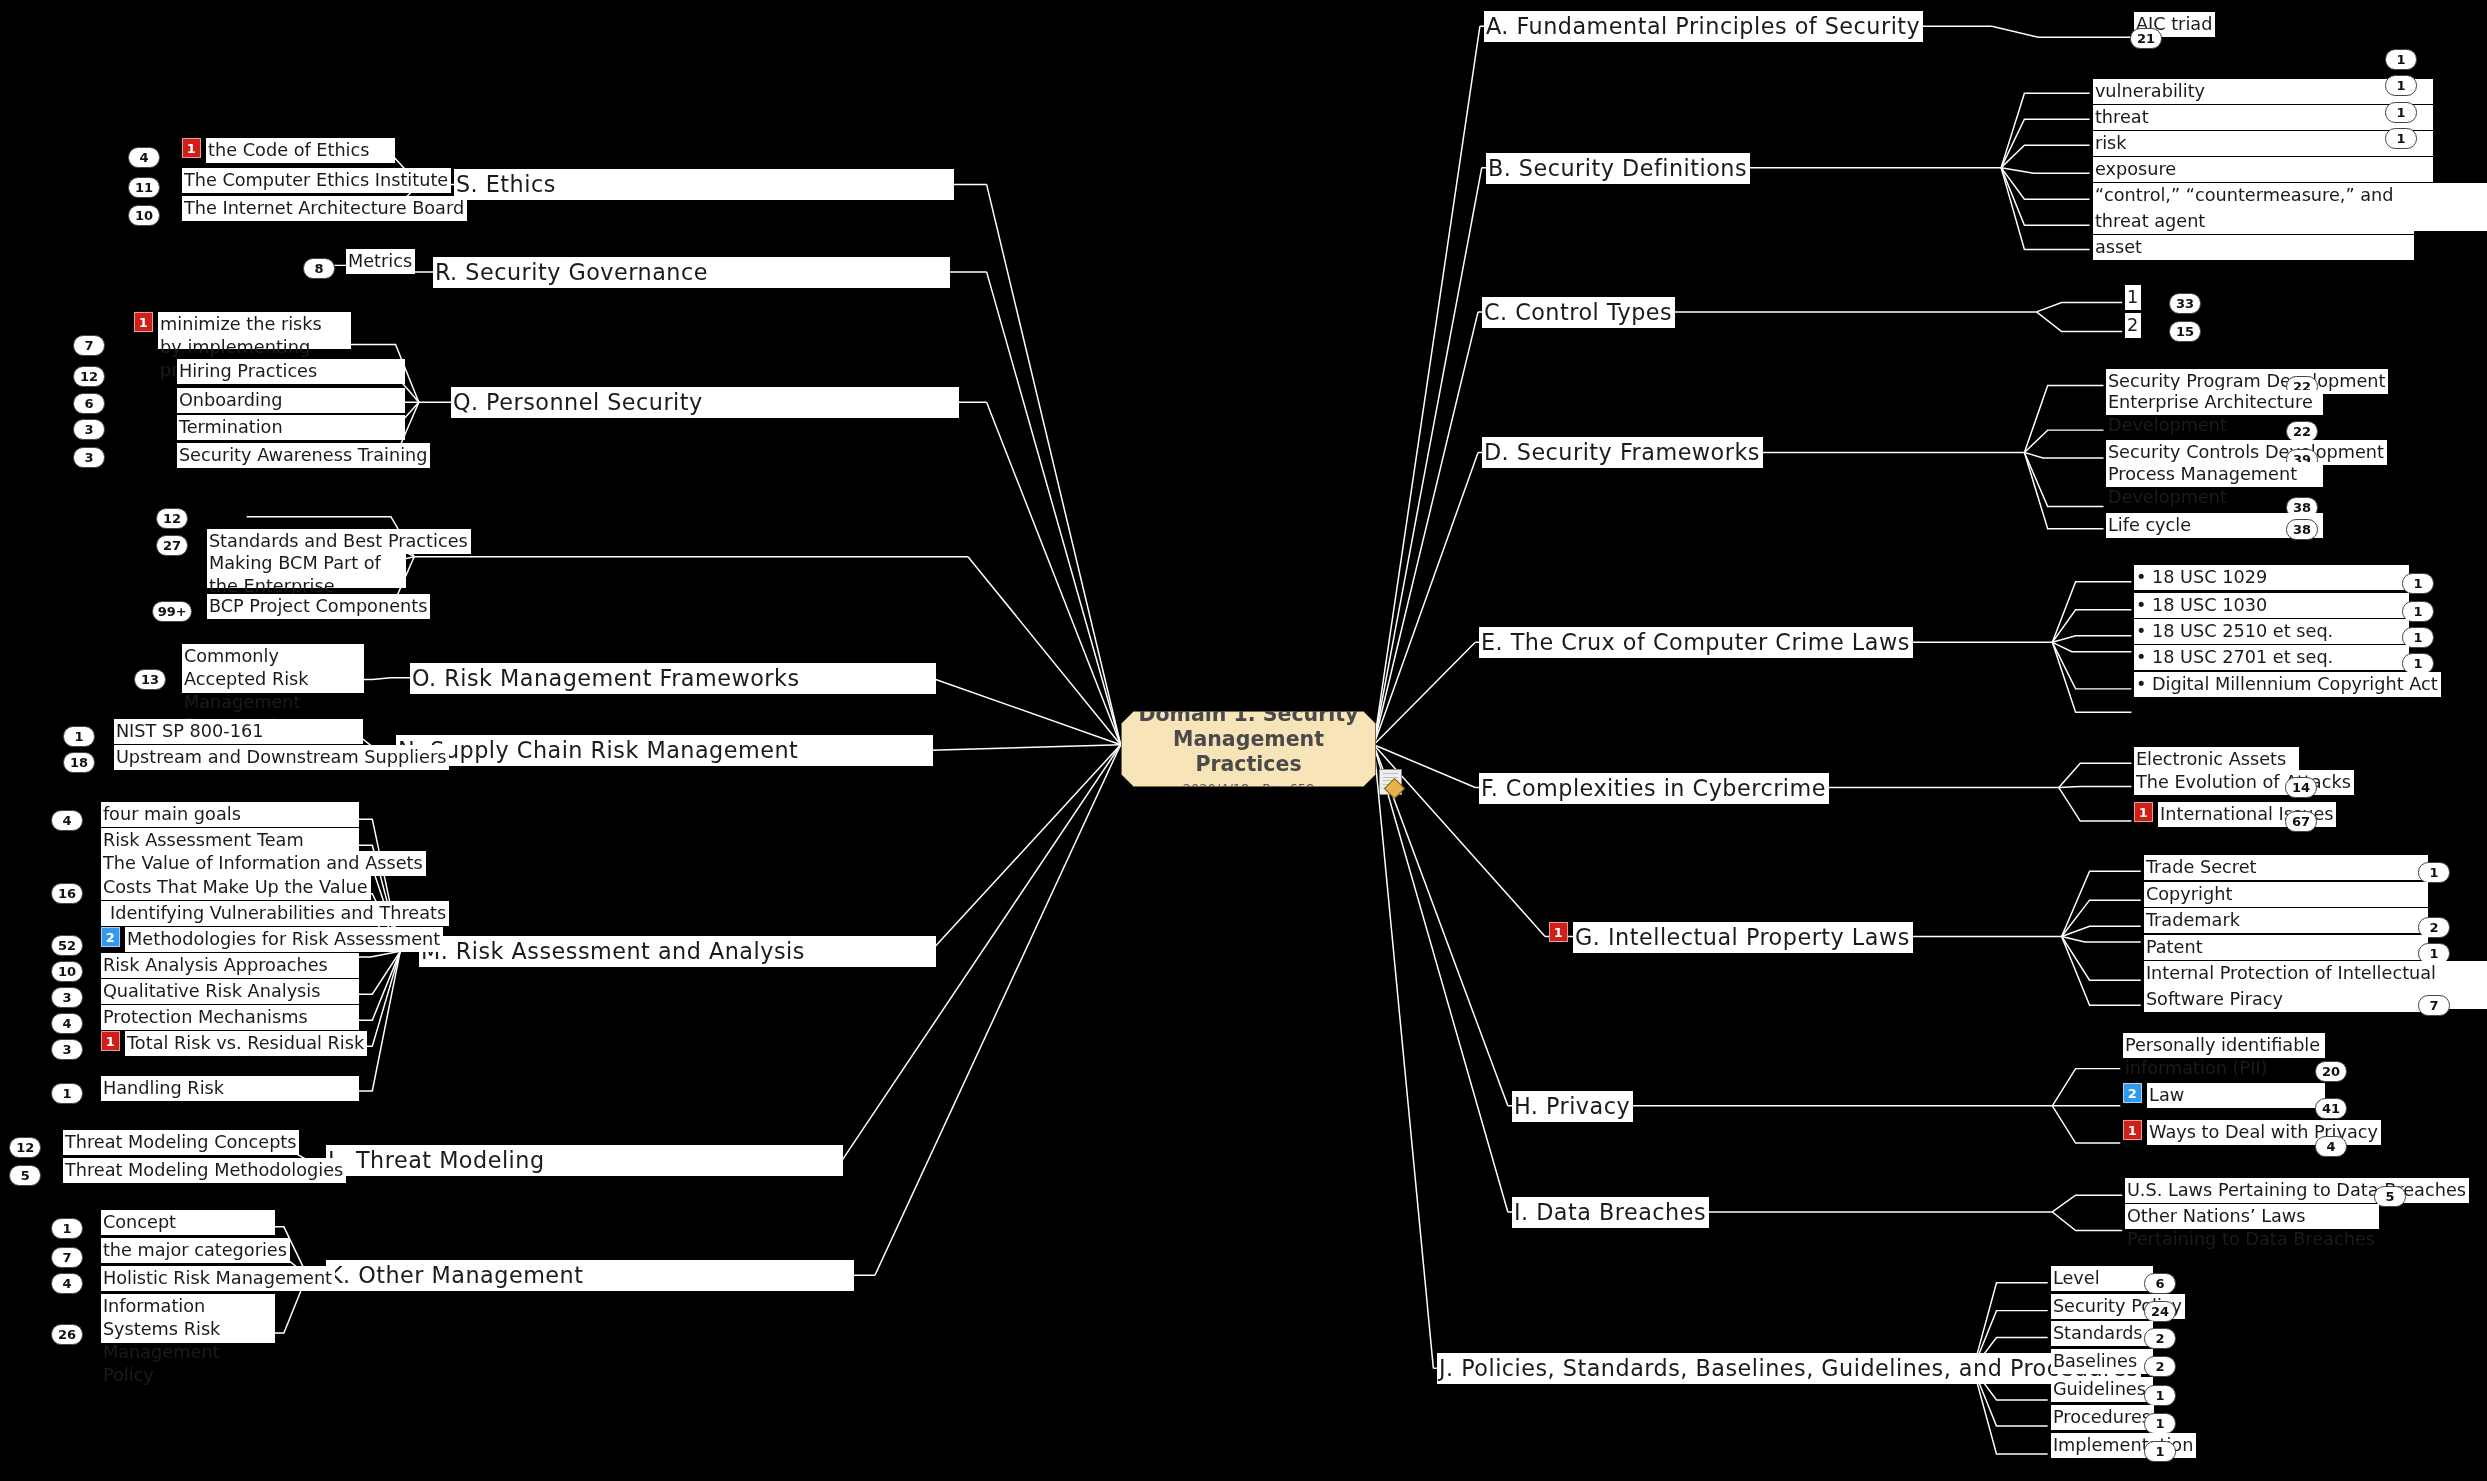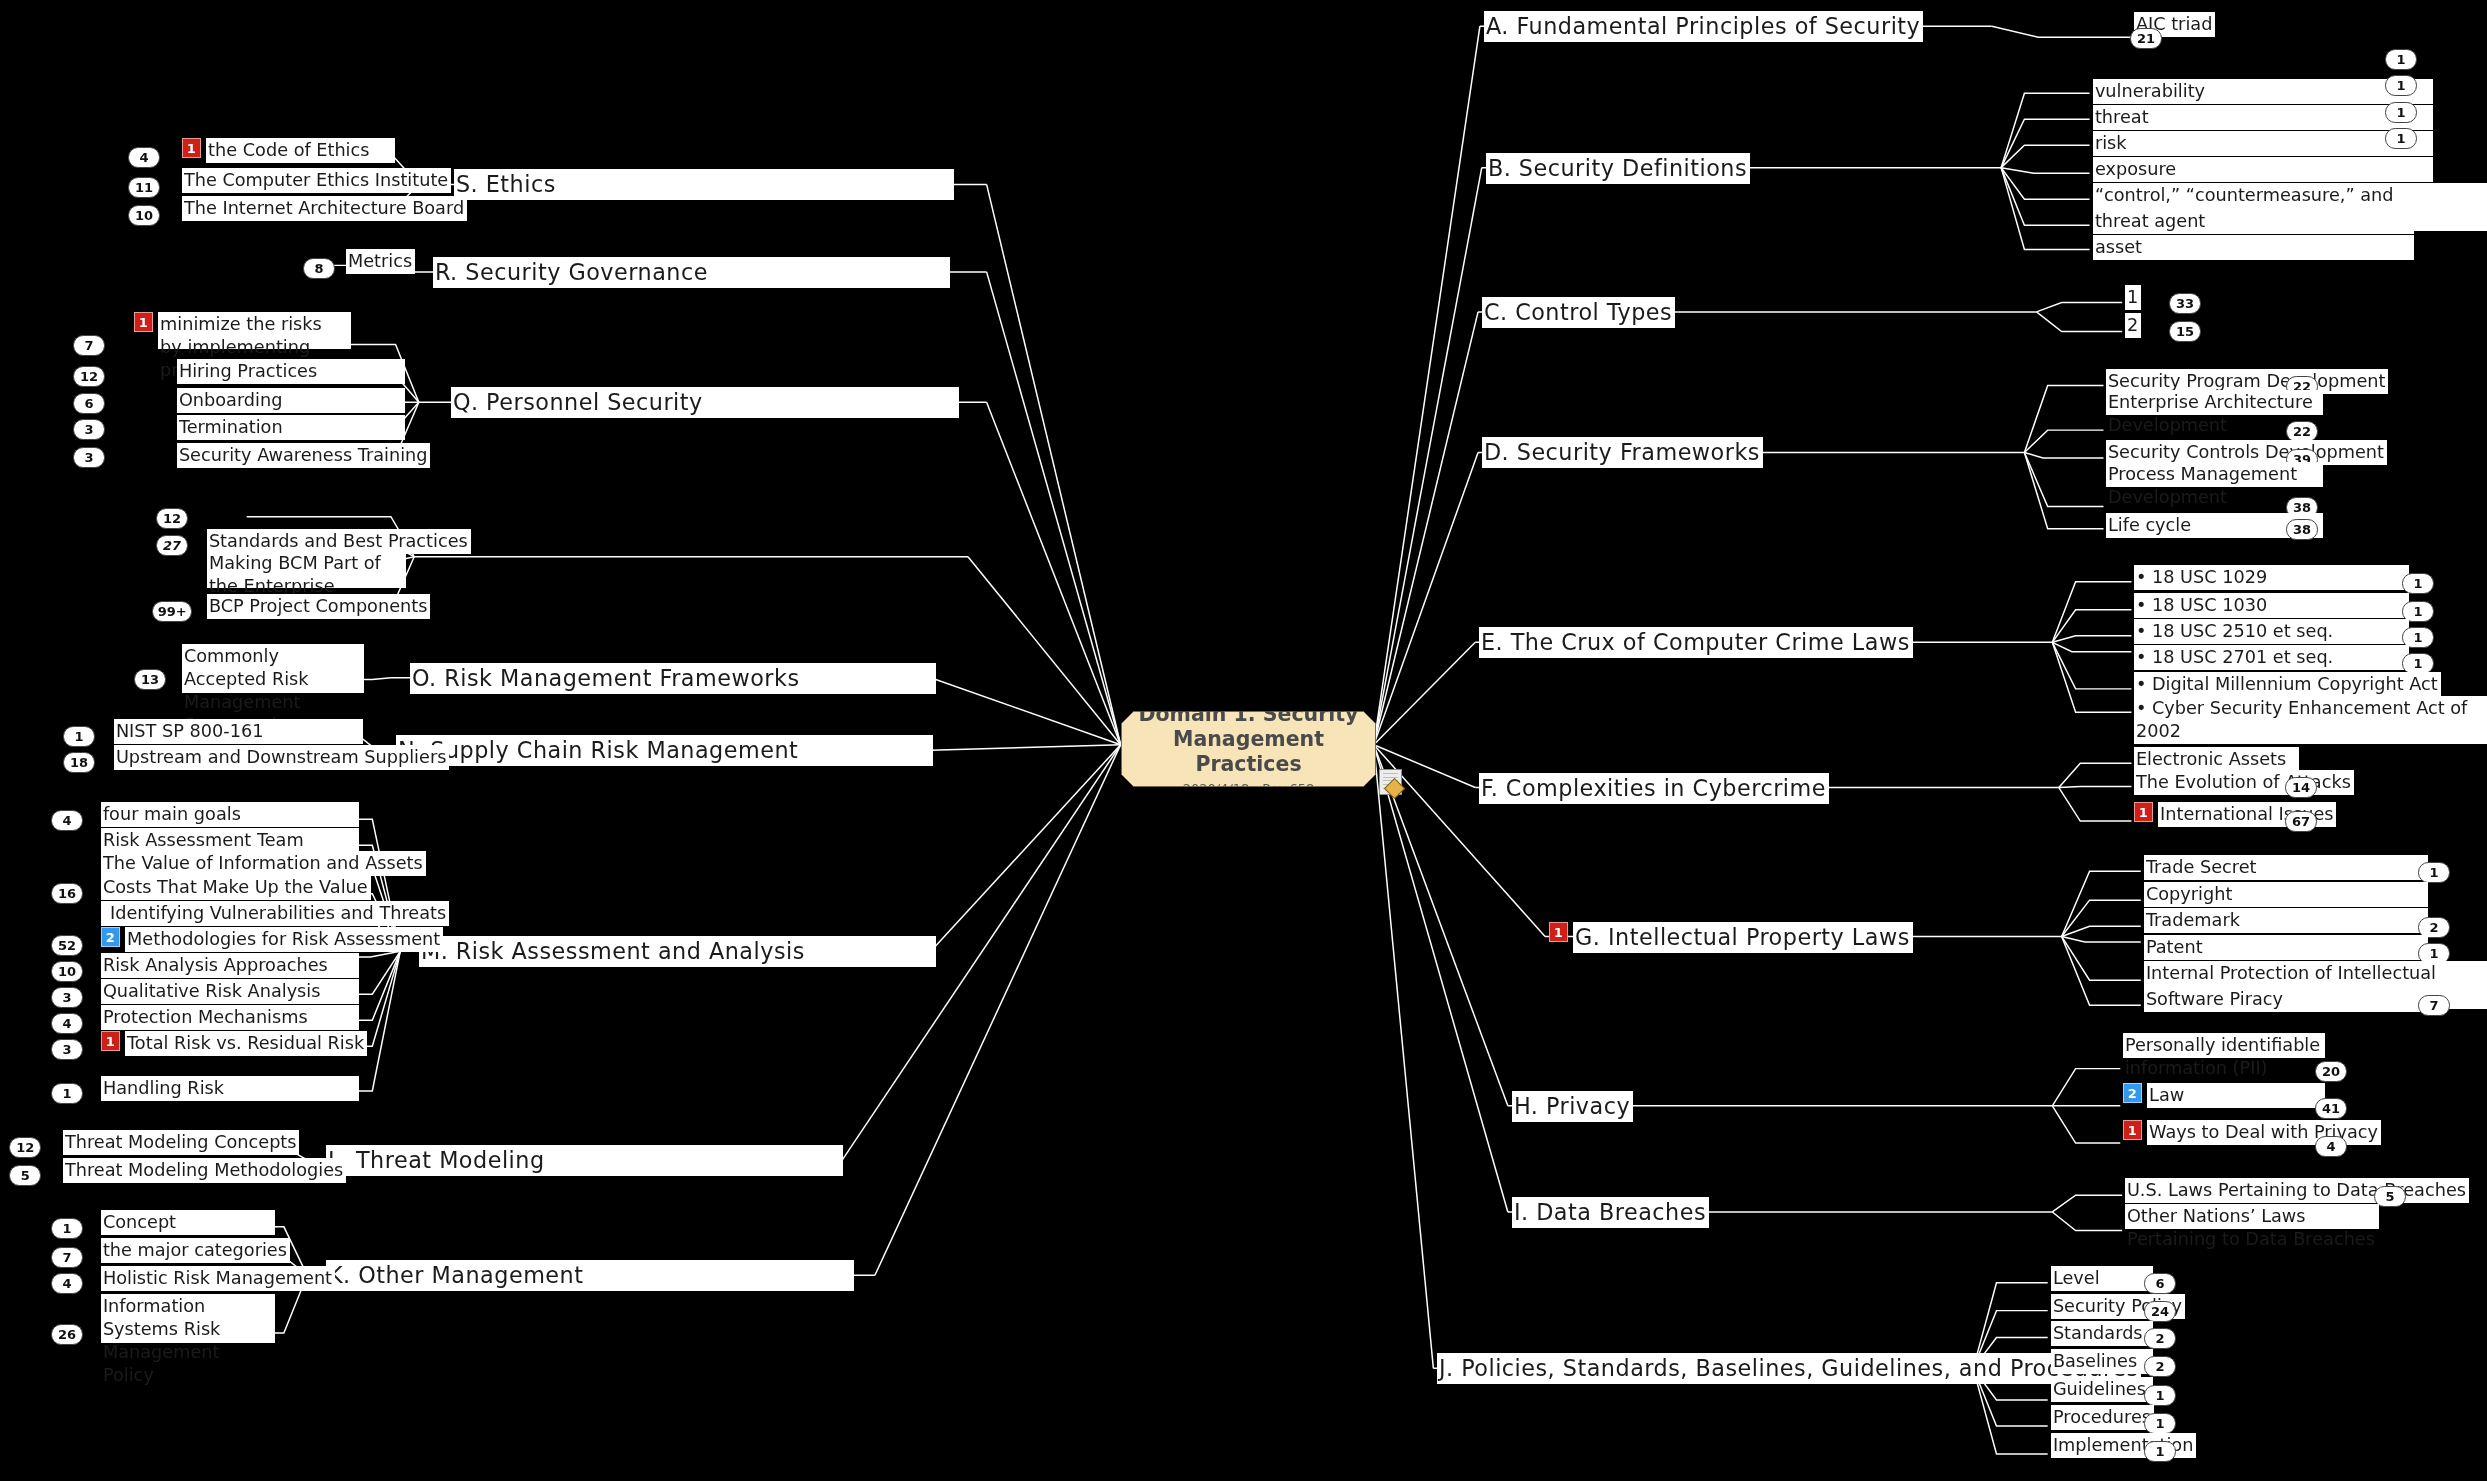--- a/index.html
+++ b/index.html
@@ -357,23 +357,20 @@
   <div class="pill" style="left:2402px;top:627px;">1</div>
 
   <div class="node leaf" style="left:2134px;top:645px;">
     <span class="nlabel" style="min-width:270px;">• 18 USC 2701 et seq.</span>
   </div>
   <div class="pill" style="left:2402px;top:653px;">1</div>
 
   <div class="node leaf" style="left:2134px;top:672px;">
     <span class="nlabel" style="min-width:270px;">• Digital Millennium Copyright Act</span>
   </div>
-  <div class="node leaf" style="left:2134px;top:696px;">
-    <span class="nlabel">• Cyber Security Enhancement Act of 2002</span>
-  </div>
 
   <div class="node leaf" style="left:2134px;top:747px;">
     <span class="nlabel" style="min-width:160px;">Electronic Assets</span>
   </div>
   <div class="node leaf" style="left:2134px;top:770px;">
     <span class="nlabel" style="min-width:160px;">The Evolution of Attacks</span>
   </div>
   <div class="pill" style="left:2285px;top:777px;">14</div>
 
   <div class="node leaf" style="left:2134px;top:802px;">
@@ -542,21 +539,21 @@
   <div class="pill" style="left:73px;top:447px;">3</div>
 
   <div class="node leaf" style="left:207px;top:501px;margin-top:34px;">
     <span class="nlabel" style="min-width:194px;">Concepts</span>
   </div>
   <div class="pill" style="left:156px;top:508px;">12</div>
 
   <div class="node leaf" style="left:207px;top:529px;">
     <span class="nlabel" style="min-width:194px;">Standards and Best Practices</span>
   </div>
-  <div class="pill" style="left:156px;top:535px;font-style:italic;">27</div>
+  <div class="pill" style="left:156px;top:535px;">27</div>
 
   <div class="node leaf" style="left:207px;top:551px;">
     <span class="nlabel wrapline" style="width:194px;white-space:normal;">Making BCM Part of the Enterprise Security Program</span>
   </div>
 
   <div class="node leaf" style="left:207px;top:594px;">
     <span class="nlabel" style="min-width:194px;">BCP Project Components</span>
   </div>
   <div class="pill" style="left:152px;top:601px;">99+</div>
 

